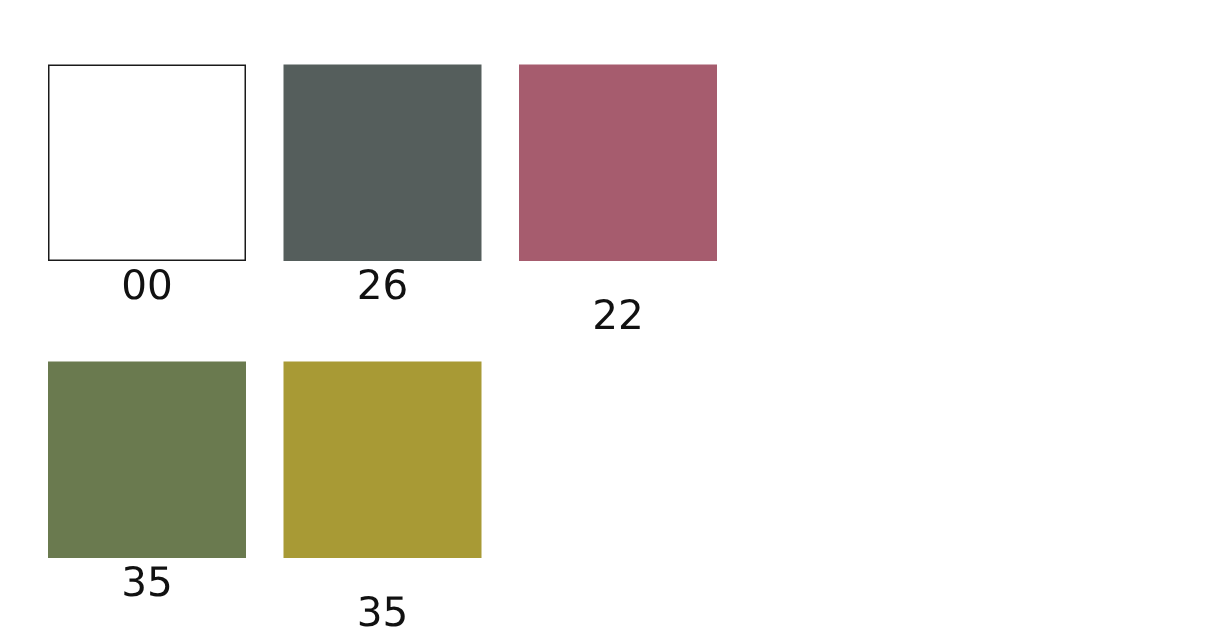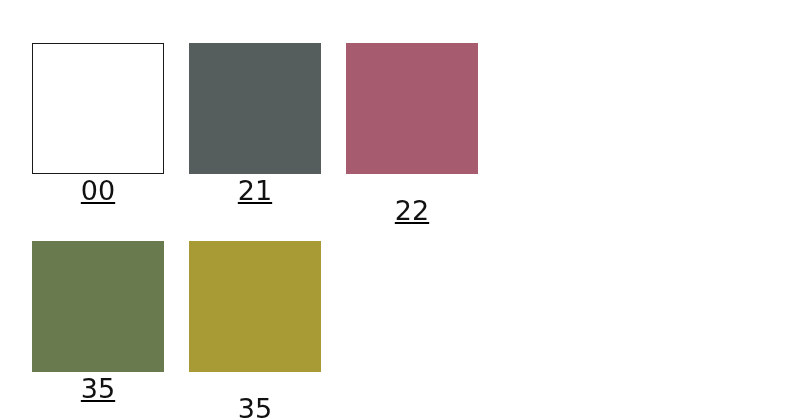--- a/index.html
+++ b/index.html
@@ -18,21 +18,20 @@
   #palette-grid {
     position: absolute;
     left: 32px;
     top: 43px;
     width: 760px;
   }
   .swatch-row {
     display: flex;
     flex-direction: row;
     margin-bottom: 15px;
-    text-decoration: underline;
   }
   .swatch-cell {
     width: 132px;
     margin-right: 25px;
     display: flex;
     flex-direction: column;
     align-items: center;
   }
   .swatch-cell:last-child {
     margin-right: 0;
@@ -62,21 +61,21 @@
 <body style="background-color: rgb(255, 255, 255);">
 
 <div id="palette-grid">
     <div class="swatch-row">
       <div class="swatch-cell">
         <div class="swatch-chip bordered" style="background-color: rgb(255, 255, 255);"></div>
         <div class="swatch-label">00</div>
       </div>
       <div class="swatch-cell">
         <div class="swatch-chip" style="background-color: rgb(85, 94, 92);"></div>
-        <div class="swatch-label">21</div>
+        <div class="swatch-label">26</div>
       </div>
       <div class="swatch-cell">
         <div class="swatch-chip" style="background-color: rgb(166, 92, 110);"></div>
         <div class="swatch-label">22</div>
       </div>
     </div>
     <div class="swatch-row">
       <div class="swatch-cell">
         <div class="swatch-chip" style="background-color: rgb(106, 122, 79);"></div>
         <div class="swatch-label">35</div>

